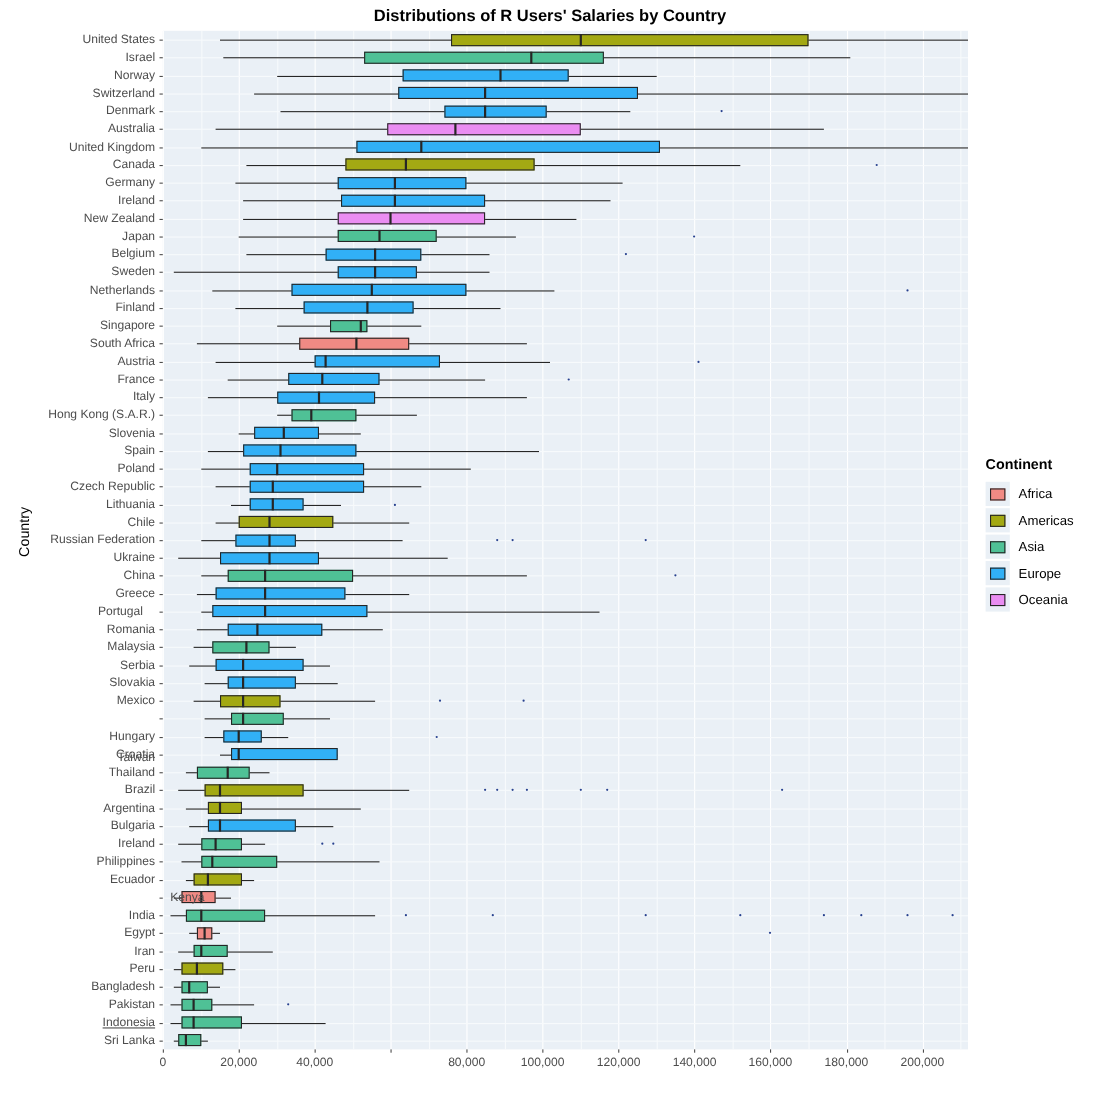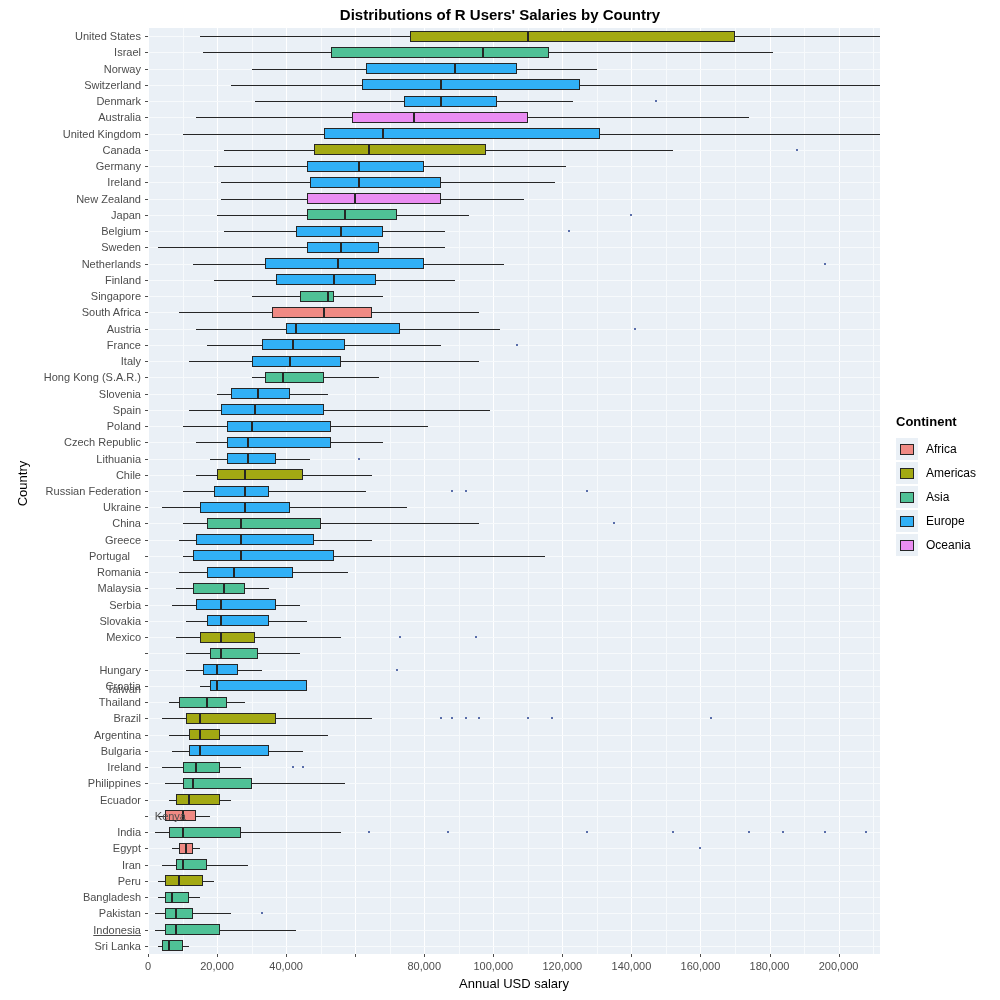--- a/index.html
+++ b/index.html
@@ -459,21 +459,20 @@
       <div class="box" style="left: 17.2642px; width: 55.2453px; top: 896.132px; height: 11px; background: rgb(79, 193, 150);"></div>
       <div class="median" style="left: 26.6226px; top: 896.132px; height: 11px;"></div>
       <div class="whisker" style="left: 10.3585px; width: 31.0755px; top: 917.877px;"></div>
       <div class="box" style="left: 13.8113px; width: 20.717px; top: 912.377px; height: 11px; background: rgb(79, 193, 150);"></div>
       <div class="median" style="left: 19.717px; top: 912.377px; height: 11px;"></div>
     </div>
 
   <div id="yaxis"></div>
   <div id="xaxis"></div>
 
-  <div id="xlabel">Annual USD salary</div>
   <div id="ylabel">Country</div>
 
   <div id="legend">
     <div id="legend-title">Continent</div>
     <div id="legend-items">
         <div class="legend-item">
           <div class="legend-swatch-wrap">
             <div class="legend-swatch" style="background: rgb(240, 138, 132);"></div>
           </div>
           <div class="legend-label">Africa</div>

